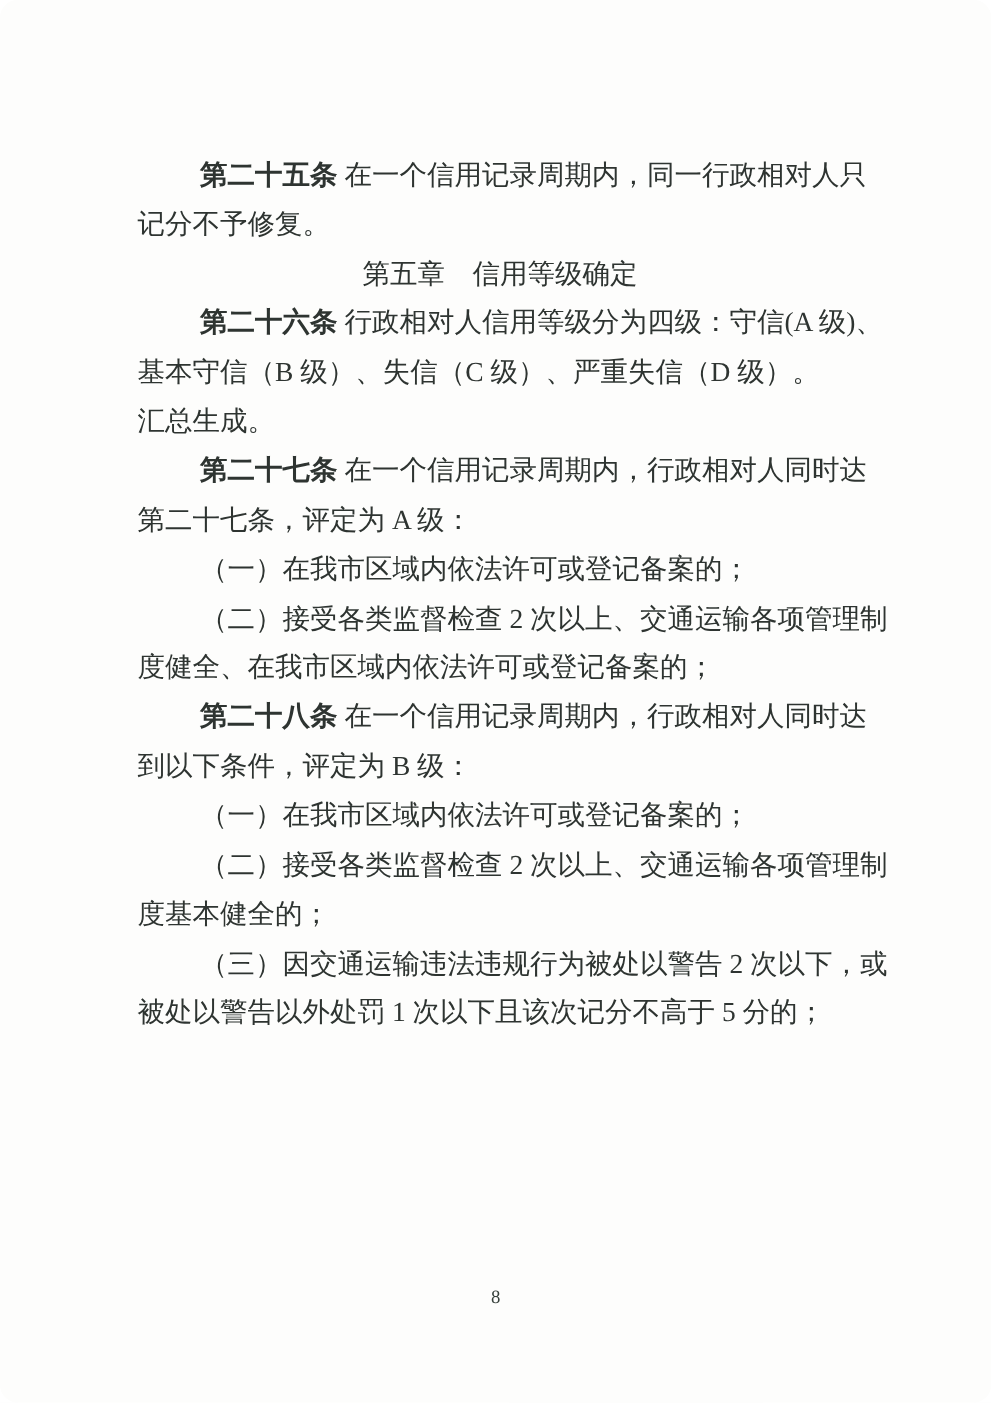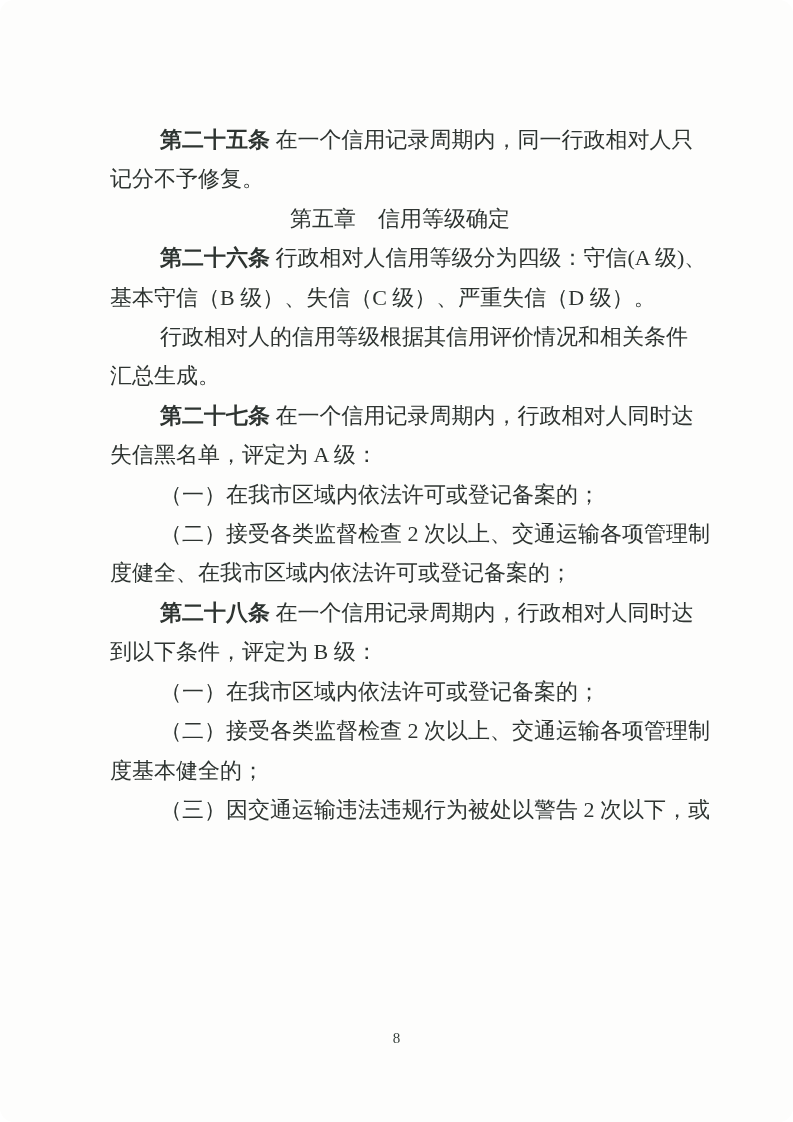--- a/index.html
+++ b/index.html
@@ -69,45 +69,45 @@
 
 
     <div class="ln"><span>记分不予修复。</span></div>
 
     <div class="ln heading-ln"><span>第五章　信用等级确定</span></div>
 
     <div class="ln indent"><span class="b">第二十六条</span><span> 行政相对人信用等级分为四级：守信(A 级)、</span></div>
 
     <div class="ln"><span>基本守信（B 级）、失信（C 级）、严重失信（D 级）。</span></div>
 
-    <div class="ln indent"><span>行政相对人的信用等级根据其信用评价情况和相关条件</span></div>
 
     <div class="ln"><span>汇总生成。</span></div>
 
     <div class="ln indent"><span class="b">第二十七条</span><span> 在一个信用记录周期内，行政相对人同时达</span></div>
 
-    <div class="ln"><span>失信黑名单，评定为 A 级：</span></div>
+    <div class="ln"><span>第二十七条，评定为 A 级：</span></div>
 
     <div class="ln indent"><span>（一）在我市区域内依法许可或登记备案的；</span></div>
 
     <div class="ln indent"><span>（二）接受各类监督检查 2 次以上、交通运输各项管理制</span></div>
 
     <div class="ln"><span>度健全、在我市区域内依法许可或登记备案的；</span></div>
 
 
     <div class="ln indent"><span class="b">第二十八条</span><span> 在一个信用记录周期内，行政相对人同时达</span></div>
 
     <div class="ln"><span>到以下条件，评定为 B 级：</span></div>
 
     <div class="ln indent"><span>（一）在我市区域内依法许可或登记备案的；</span></div>
 
     <div class="ln indent"><span>（二）接受各类监督检查 2 次以上、交通运输各项管理制</span></div>
 
     <div class="ln"><span>度基本健全的；</span></div>
 
     <div class="ln indent"><span>（三）因交通运输违法违规行为被处以警告 2 次以下，或</span></div>
 
+    <div class="ln"><span>被处以警告以外处罚 1 次以下且该次记分不高于 5 分的；</span></div>
 
   </div>
 
   <div class="page-num">8</div>
 
 </div>
 
 </body></html>

